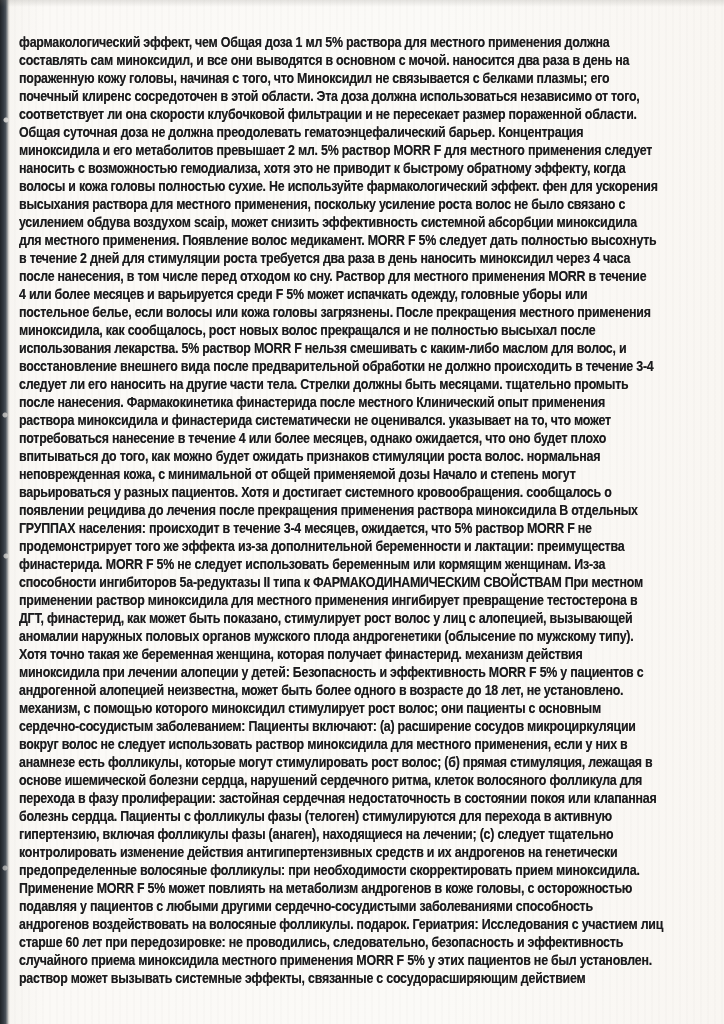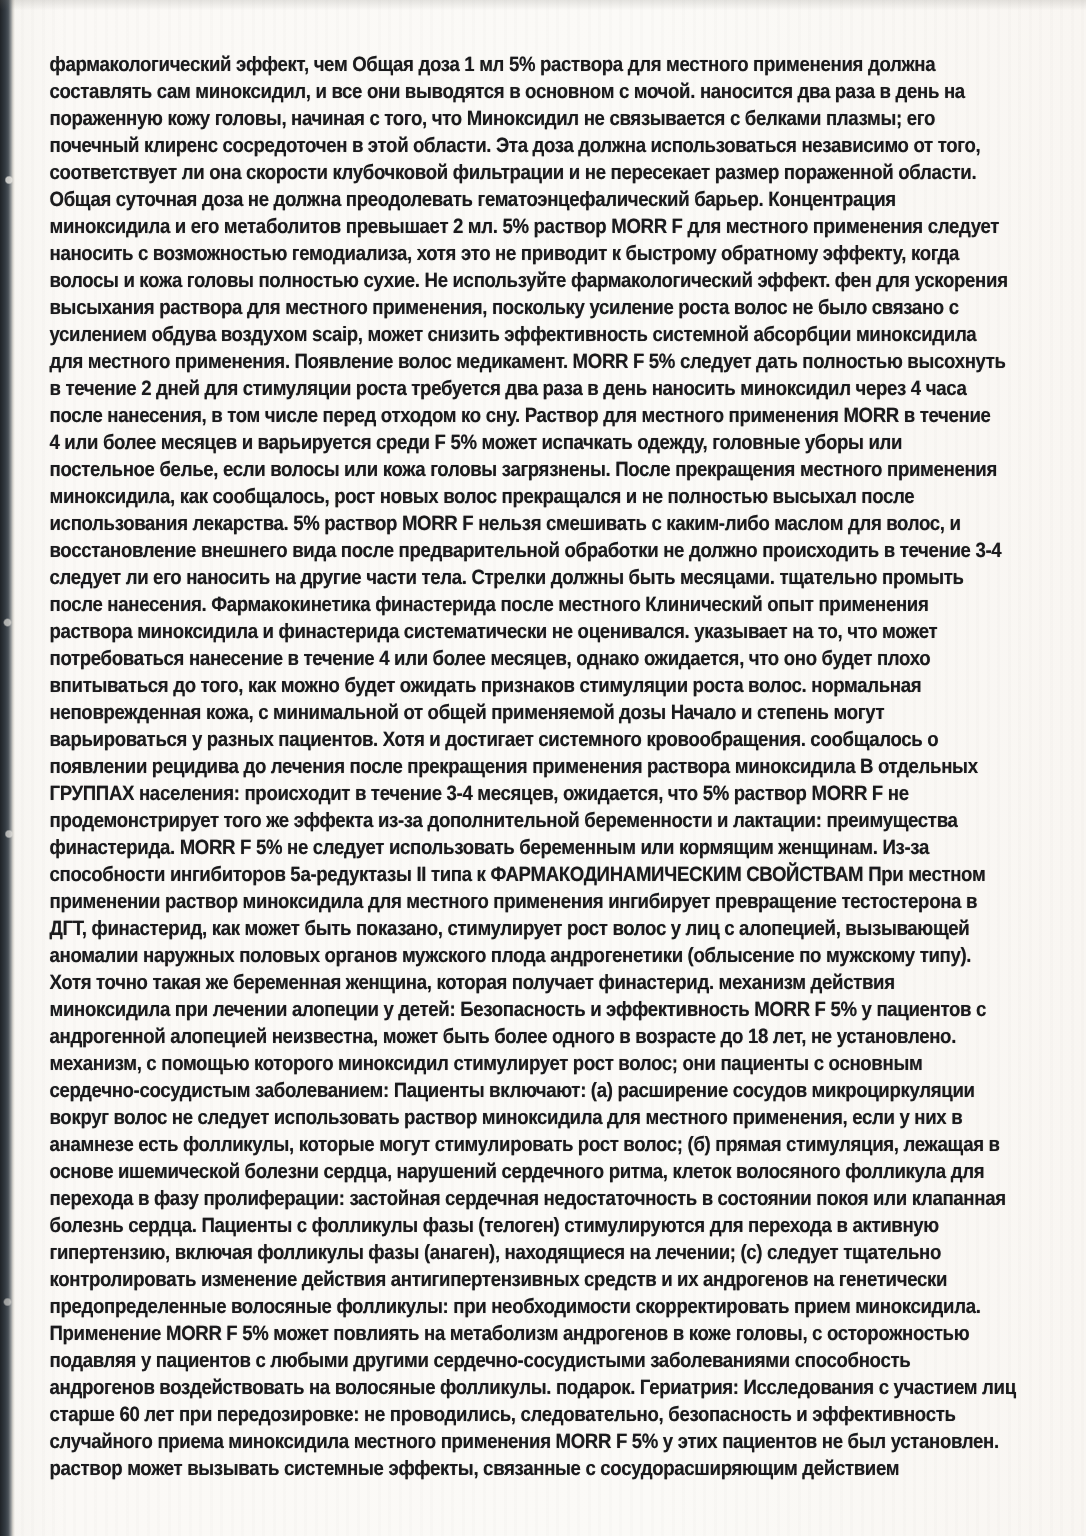--- a/index.html
+++ b/index.html
@@ -27,21 +27,21 @@
       linear-gradient(90deg, #1f2327 0%, #343b42 35%, #4a5158 55%, #8e9294 72%, #d8d5cf 86%, #f8f6f2 100%);
   }
   
   .scan-top {
     position: absolute; left: 0; top: 0;
     width: 724px; height: 7px;
     background: linear-gradient(180deg, rgba(120,118,112,0.18), rgba(120,118,112,0));
   }
   .text-block {
     position: absolute;
-    left: 33px; top: 34px;
+    left: 19px; top: 34px;
     width: 672px;
     color: #1b1b1d;
   }
   .line {
     white-space: nowrap;
     font-size: 13.8px;
     font-weight: 700;
     letter-spacing: -0.25px;
     line-height: 18px;
     height: 18px;

